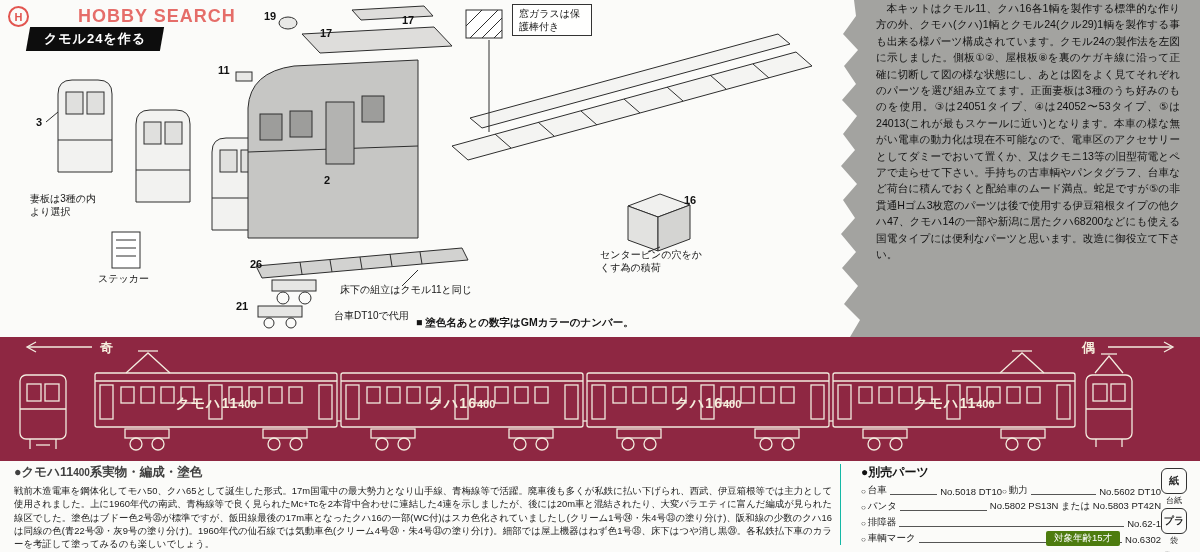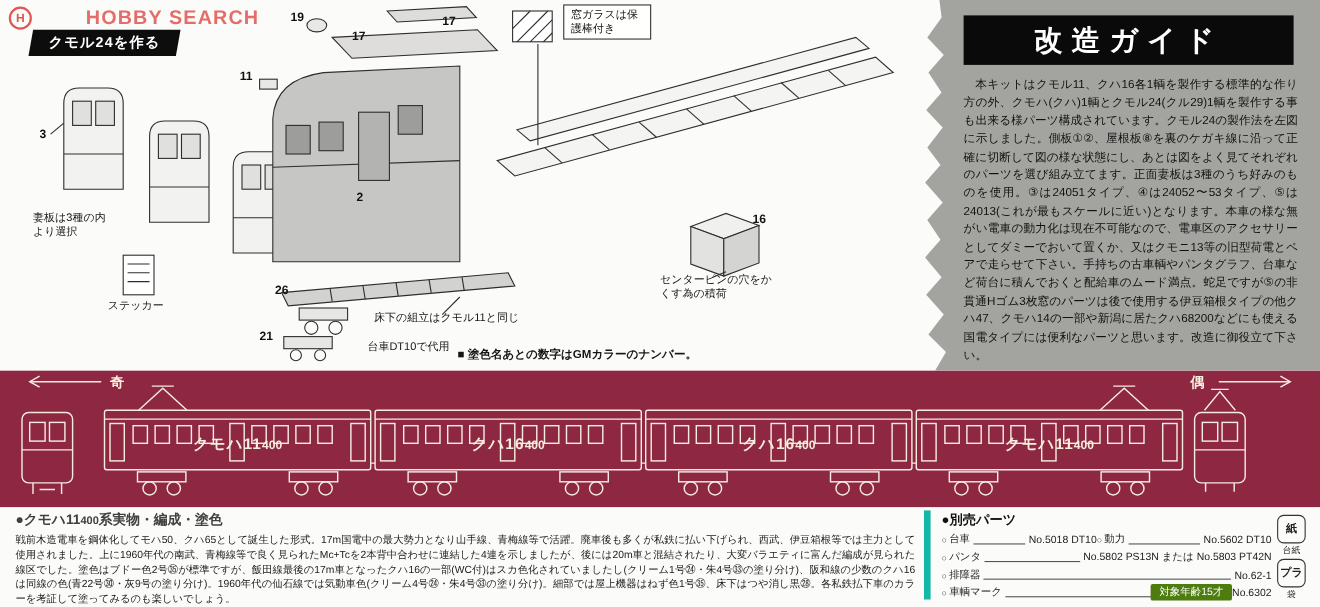--- a/index.html
+++ b/index.html
@@ -42,21 +42,21 @@
              font-size:14px;letter-spacing:1px;z-index:3;}
   .car-label .car-no{font-size:11px;letter-spacing:0;}
   .dir-marker{position:absolute;color:#f6eedd;font-size:13px;font-weight:bold;z-index:3;}
 
   
   .proto{position:absolute;left:14px;top:464px;width:818px;}
   .proto-head{font-size:12.5px;font-weight:bold;color:#404040;}
   .proto-head .small-no{font-size:10px;}
   .proto-body{margin-top:3px;font-size:9.4px;line-height:1.42;text-align:justify;color:#1b1b1b;}
 
-  .parts{position:absolute;left:840px;top:464px;width:300px;border-left:6px solid #14b8a6;padding-left:10px;}
+  .parts{position:absolute;left:840px;top:464px;width:300px;border-left:1px solid #14b8a6;padding-left:20px;}
   .parts-head{font-size:12px;font-weight:bold;color:#111;margin-bottom:3px;}
   .p-row{display:flex;margin-top:3px;}
   .p-item{display:flex;align-items:flex-end;font-size:9.5px;color:#1b1b1b;flex:1;}
   .p-item::before{content:"○";font-size:8px;margin-right:2px;line-height:1.4;}
   .p-item .lbl,.p-item .val{white-space:nowrap;}
   .p-item .leader{flex:1;border-bottom:1px solid #555;margin:0 3px 2px 3px;min-width:8px;}
   .p-half{flex:0 0 47%;}
   .age-badge{position:absolute;left:1046px;top:531px;background:#4d7c0f;color:#fff;
              font-size:9.5px;padding:1px 8px;border-radius:2px;}
 
@@ -189,21 +189,20 @@
     <span class="note" style="left:30px;top:192px;width:72px;">妻板は3種の内より選択</span>
     <span class="note" style="left:98px;top:272px;">ステッカー</span>
     <span class="note note-box" style="left:512px;top:4px;width:66px;">窓ガラスは保護棒付き</span>
     <span class="note" style="left:600px;top:248px;width:104px;">センターピンの穴をかくす為の積荷</span>
     <span class="note" style="left:340px;top:283px;">床下の組立はクモル11と同じ</span>
     <span class="note" style="left:334px;top:309px;">台車DT10で代用</span>
     <span class="note color-note" style="left:416px;top:316px;">■ 塗色名あとの数字はGMカラーのナンバー。</span>
   </div>
 
   <div class="guide">
-    <div class="guide-title">改造ガイド</div>
     <div class="guide-body">本キットはクモル11、クハ16各1輌を製作する標準的な作り方の外、クモハ(クハ)1輌とクモル24(クル29)1輌を製作する事も出来る様パーツ構成されています。クモル24の製作法を左図に示しました。側板①②、屋根板⑧を裏のケガキ線に沿って正確に切断して図の様な状態にし、あとは図をよく見てそれぞれのパーツを選び組み立てます。正面妻板は3種のうち好みのものを使用。③は24051タイプ、④は24052〜53タイプ、⑤は24013(これが最もスケールに近い)となります。本車の様な無がい電車の動力化は現在不可能なので、電車区のアクセサリーとしてダミーでおいて置くか、又はクモニ13等の旧型荷電とペアで走らせて下さい。手持ちの古車輌やパンタグラフ、台車など荷台に積んでおくと配給車のムード満点。蛇足ですが⑤の非貫通Hゴム3枚窓のパーツは後で使用する伊豆箱根タイプの他クハ47、クモハ14の一部や新潟に居たクハ68200などにも使える国電タイプには便利なパーツと思います。改造に御役立て下さい。</div>
   </div>
 
   <div class="band">
     <svg width="1200" height="124" viewBox="0 0 1200 124">
       <g fill="none" stroke="#f3ecdf" stroke-width="1.3">
 
         <g>
           <line x1="92" y1="10" x2="28" y2="10"></line>
           <polyline points="36,5 27,10 36,15"></polyline>

